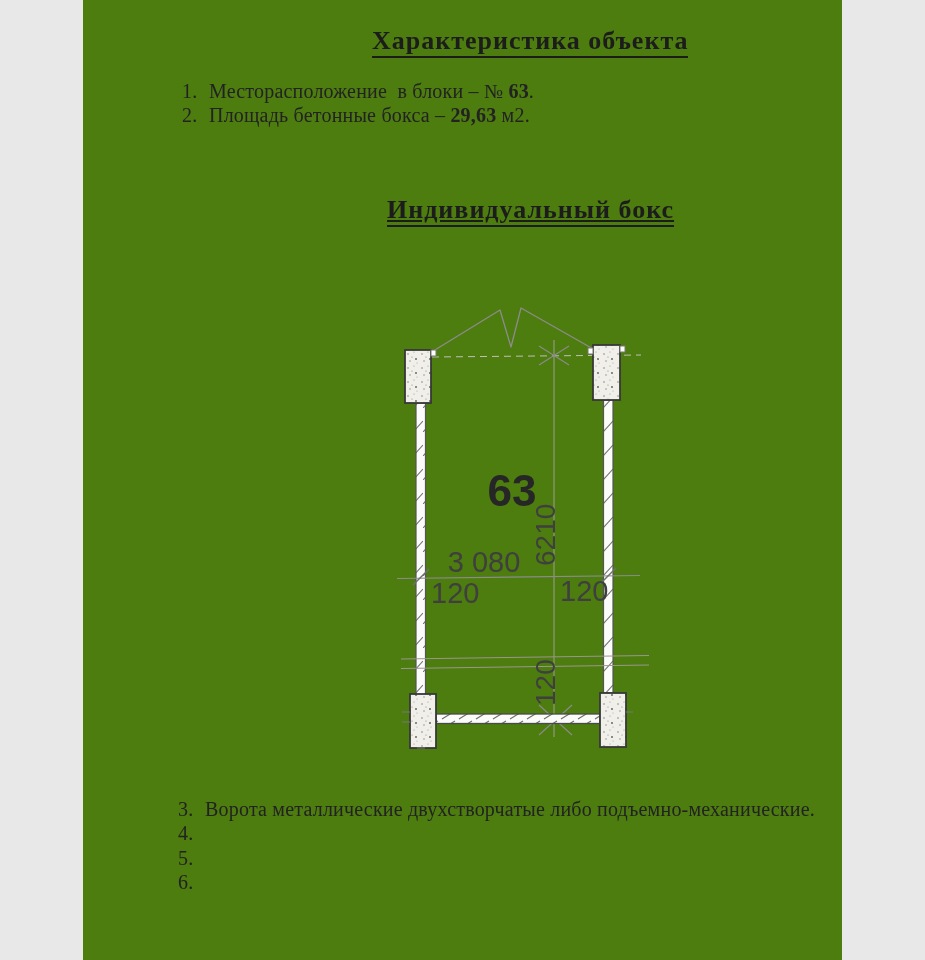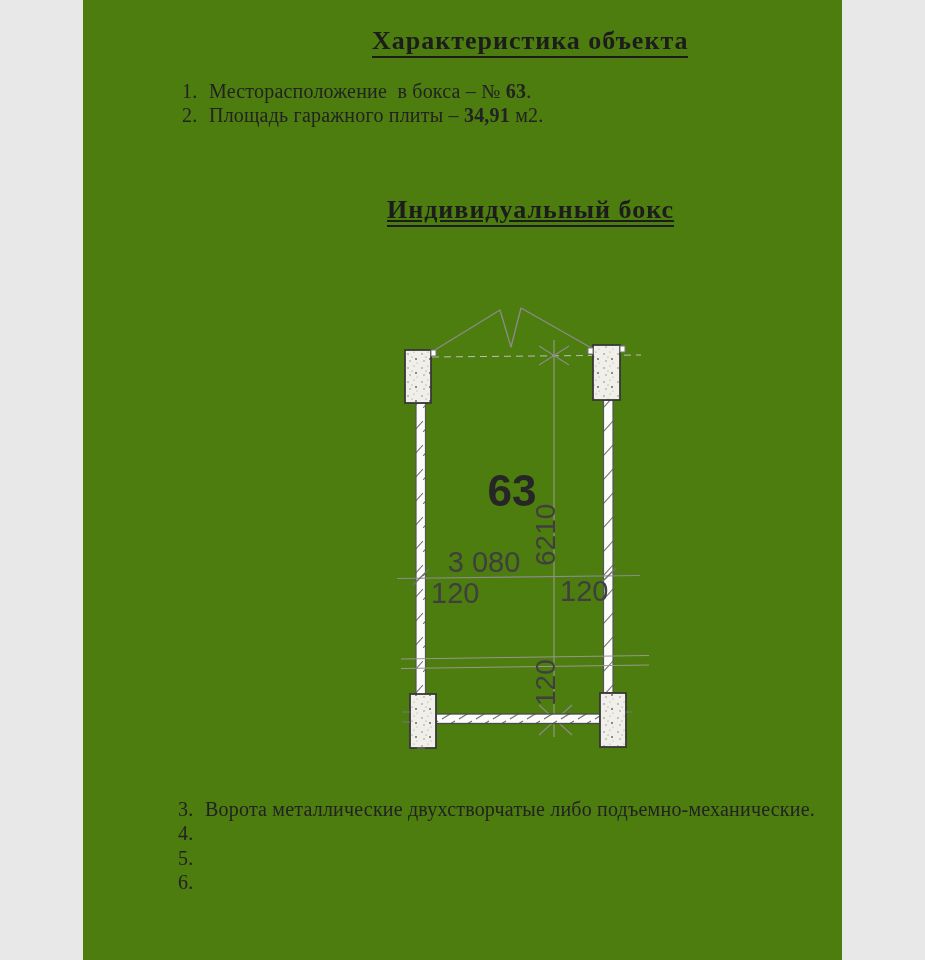--- a/index.html
+++ b/index.html
@@ -34,25 +34,25 @@
 
 <div class="page">
 
   <div class="sec-title t1">
     <span>Характеристика объекта</span>
   </div>
 
   <div class="list list-top">
     <div class="li">
       <span class="num">1.</span>
-      <span class="txt"><span>Месторасположение  в бокса – № </span><b>63</b><span>.</span></span>
+      <span class="txt"><span>Месторасположение  в блоки – № </span><b>63</b><span>.</span></span>
     </div>
     <div class="li">
       <span class="num">2.</span>
-      <span class="txt"><span>Площадь гаражного плиты – </span><b>34,91</b><span> м2.</span></span>
+      <span class="txt"><span>Площадь бетонные бокса – </span><b>29,63</b><span> м2.</span></span>
     </div>
   </div>
 
   <div class="sec-title t2">
     <span>Индивидуальный бокс</span>
   </div>
 
   <div class="drawing-wrap">
     <svg width="290" height="500" viewBox="290 280 290 500">
       <defs>

